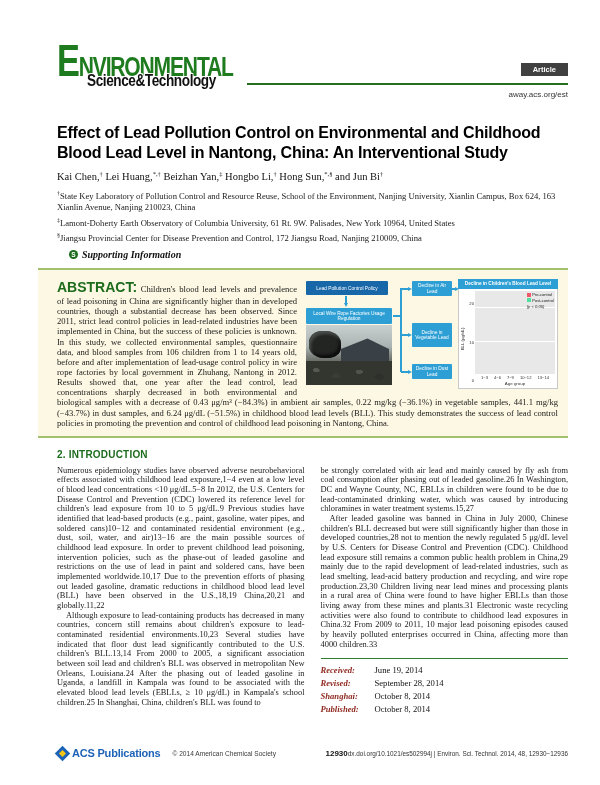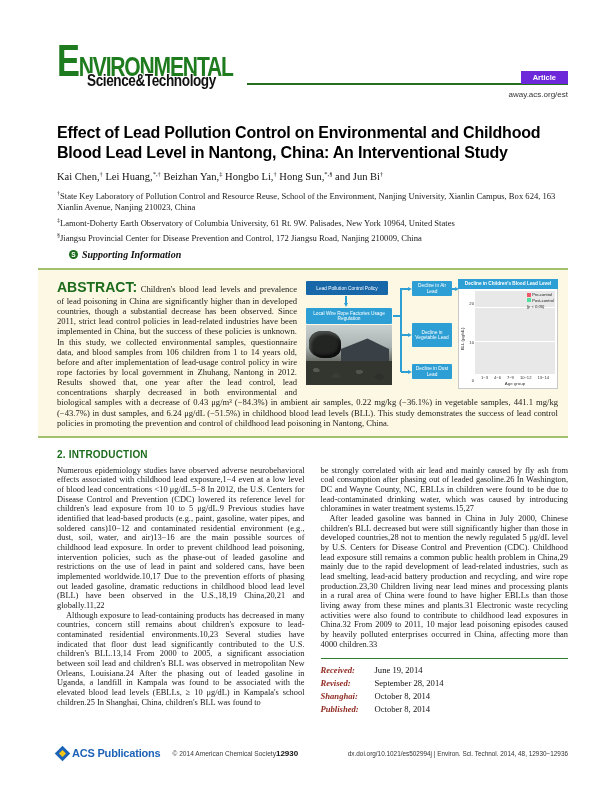--- a/index.html
+++ b/index.html
@@ -11,21 +11,21 @@
   .header { position:relative; height:64px; margin-top:32px; }
   .logo { position:absolute; left:0; top:0; }
   .logo-env { font-family:"Liberation Sans",sans-serif; font-weight:bold; color:#1e7b1e;
               font-size:27px; letter-spacing:-1.5px; transform:scaleX(.78); transform-origin:left top; line-height:28px; }
   .logo-env::first-letter { font-size:44px; }
   .logo-sci { font-family:"Liberation Sans",sans-serif; font-weight:bold; color:#101010;
               font-size:16px; letter-spacing:-.5px; transform:scaleX(.85); transform-origin:left top;
               margin:-9px 0 0 30px; line-height:18px;
               text-shadow:-1px -1px 0 #fff, 1px -1px 0 #fff, -1px 1px 0 #fff, 1px 1px 0 #fff; }
   .head-rule { position:absolute; left:190px; right:0; top:36px; height:2px; background:#27701f; }
-  .badge { position:absolute; right:0; top:24px; background:#6d28d9; color:#fff;
+  .badge { position:absolute; right:0; top:16px; background:#404040; color:#fff;
            font-family:"Liberation Sans",sans-serif; font-size:7.5px; font-weight:bold;
            padding:2.5px 12px; line-height:1; }
   .site { position:absolute; right:0; top:43px; font-family:"Liberation Sans",sans-serif;
           font-size:8px; color:#333; text-decoration:none; }
 
   
   .title { margin-top:12px; font-family:"Liberation Sans",sans-serif; font-weight:bold;
            font-size:16px; line-height:1.22; color:#000; letter-spacing:-.2px; max-width:515px; }
   .authors { margin-top:7px; font-size:10.5px; color:#111; }
   .authors sup { font-size:6.5px; }
@@ -108,21 +108,21 @@
 
   
   .footer { position:absolute; left:57px; right:32px; bottom:26px; display:flex; align-items:center;
             font-family:"Liberation Sans",sans-serif; }
   .acs-logo { display:flex; align-items:center; gap:4px; }
   .diamond { width:11px; height:11px; background:#1c63b7; transform:rotate(45deg);
              display:flex; align-items:center; justify-content:center; }
   .diamond-core { width:5px; height:5px; background:#f5c518; }
   .acs-text { color:#1c63b7; font-weight:bold; font-size:11px; letter-spacing:-.2px; }
   .copyright { margin-left:12px; font-size:6.6px; color:#3a3a3a; }
-  .pageno { flex:1; text-align:left; font-size:8px; font-weight:bold; color:#111; }
+  .pageno { flex:1; text-align:right; font-size:8px; font-weight:bold; color:#111; }
   .doi { font-size:6.4px; color:#333; text-decoration:none; }
 </style>
 </head>
 <body>
 
 <div class="page">
 
   <div class="header">
     <div class="logo">
       <div class="logo-env">ENVIRONMENTAL</div>

